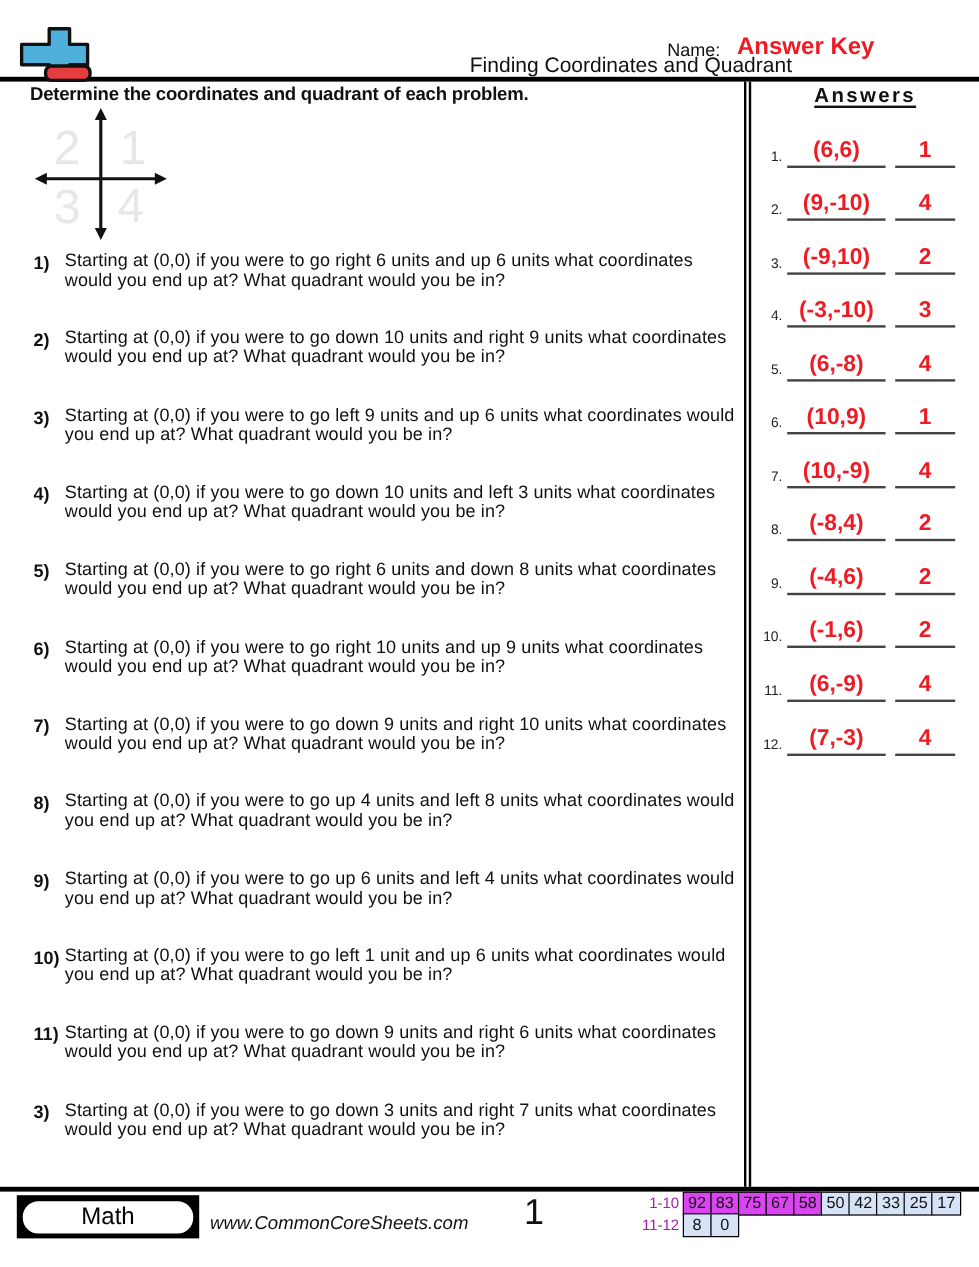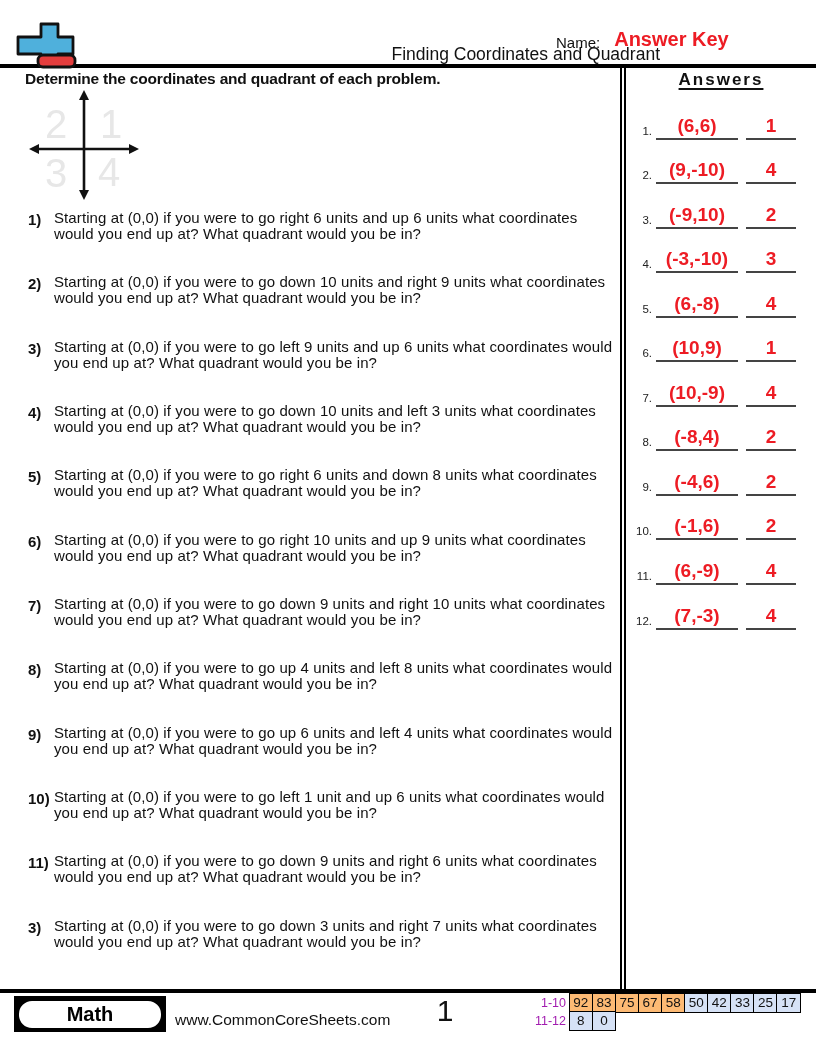--- a/index.html
+++ b/index.html
@@ -43,29 +43,29 @@
   .a-num{flex:0 0 22px;text-align:right;font-size:11.5px;color:#222;padding-bottom:3px;}
   .a-blank{border-bottom:2px solid #444;text-align:center;}
   .a-coords{margin-left:4px;width:82px;}
   .a-quad{margin-left:8px;width:50px;}
   .red-ans{display:block;color:var(--answer-red);font-weight:bold;font-size:19px;line-height:1;padding-bottom:3px;}
   
   .footer-rule{position:absolute;left:0;top:989px;width:816px;height:4px;background:#000;}
   .math-badge{position:absolute;left:14px;top:996px;width:152px;height:36px;background:#000;
     display:flex;align-items:center;justify-content:center;}
   .math-pill{width:142px;height:27px;background:#fff;border:2px solid #000;border-radius:15px;
-    display:flex;align-items:center;justify-content:center;font-size:20px;font-weight:bold;color:#000;}
-  .site-url{position:absolute;left:175px;top:1011px;font-size:15.5px;color:#111;}
+    display:flex;align-items:center;justify-content:center;font-size:20px;font-weight:normal;color:#000;}
+  .site-url{position:absolute;left:175px;top:1011px;font-size:15.5px;color:#111;font-style:italic;}
   .page-num{position:absolute;left:400px;top:994px;width:90px;text-align:center;font-size:30px;color:#111;}
   .score-table{position:absolute;left:528px;top:993px;}
   .score-row{display:flex;align-items:center;height:19.5px;}
   .score-row + .score-row{margin-top:-1.5px;}
   .score-label{flex:0 0 38px;text-align:right;padding-right:4px;font-size:12.5px;color:#a21caf;}
   .score-cell{box-sizing:border-box;width:24.6px;height:19.5px;border:1.5px solid #000;
-    margin-left:-1.5px;background:#fdba74;font-size:13.5px;line-height:17px;text-align:center;color:#111;}
+    margin-left:-1.5px;background:#d946ef;font-size:13.5px;line-height:17px;text-align:center;color:#111;}
   .score-cell:first-of-type{margin-left:0;}
   .score-cell.shaded{background:var(--cell-blue);}
 </style>
 </head>
 <body>
 
 <div class="page">
 
   <svg class="logo-svg" width="62" height="50" viewBox="0 0 62 50" aria-hidden="true">
     <path d="M25,2 L42,2 L42,15 L57,15 L57,32 L42,32 L42,40 L25,40 L25,32 L2,32 L2,15 L25,15 Z" fill="var(--logo-blue)" stroke="#111" stroke-width="2.8" stroke-linejoin="round"></path>

